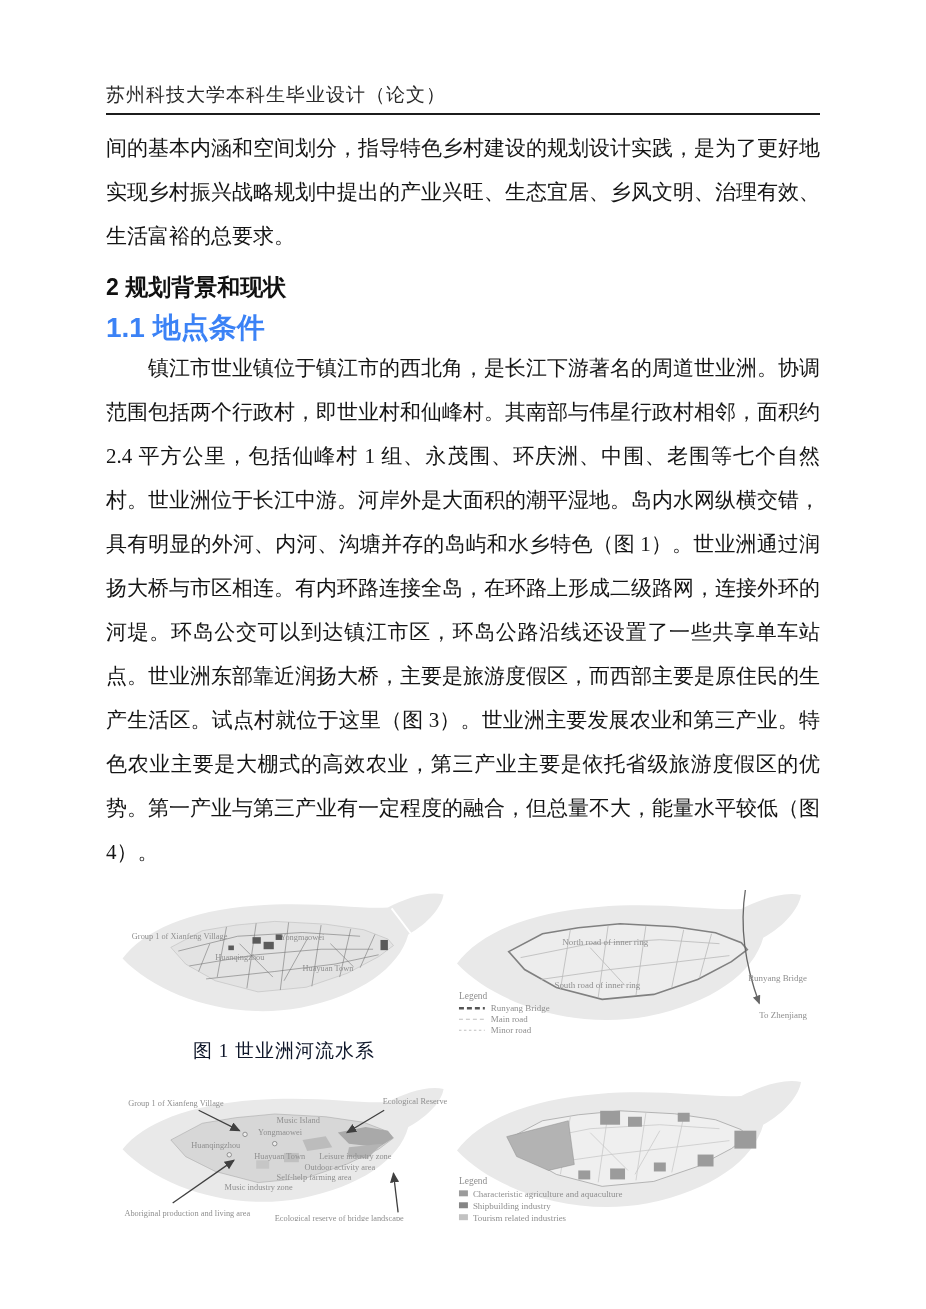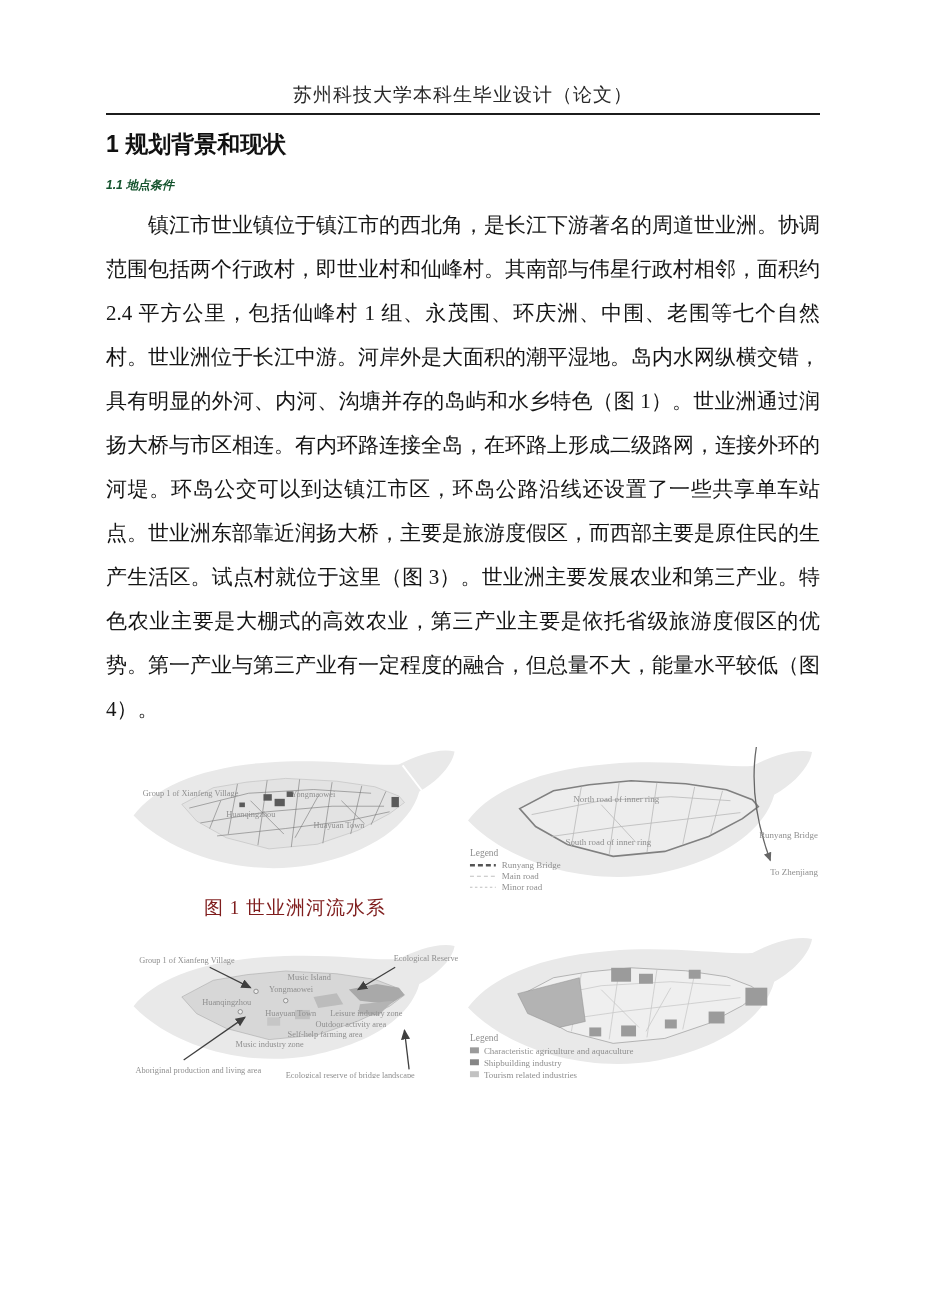--- a/index.html
+++ b/index.html
@@ -4,69 +4,70 @@
 <style>
   html,body { margin:0; padding:0; background:#ffffff; }
   .page {
     position:relative; width:926px; height:1309px; margin:0 auto;
     background:#ffffff; box-sizing:border-box; padding:0 106px;
     overflow:hidden; color:#1d1d1d;
     font-family:"Liberation Serif","DejaVu Serif",serif;
   }
   .doc-header { padding-top:84px; }
   .header-text {
-    text-align:center; font-size:19px; line-height:22px; color:#2a2a2a;
+    text-align:left; font-size:19px; line-height:22px; color:#2a2a2a;
     letter-spacing:1px;
   }
   .header-rule { border-bottom:2px solid #1c1c1c; margin-top:7px; }
   .body-text {
     font-size:21px; line-height:44px; text-align:justify; margin:0;
     color:#151515;
   }
   .para-intro { margin-top:11px; }
   .indent { text-indent:2em; }
   .h1 {
     font-family:"Liberation Sans","DejaVu Sans",sans-serif;
     font-size:23px; font-weight:bold; color:#111;
     margin:14px 0 6px 0; line-height:30px;
   }
   .h2 {
     font-family:"Liberation Sans","DejaVu Sans",sans-serif;
-    font-size:12px; font-weight:bold; color:#14532d;
-    margin:12px 0 4px 0; line-height:28px;font-style:italic;
+    font-size:28px; font-weight:bold; color:#3b82f6;
+    margin:12px 0 4px 0; line-height:28px;
   }
   .figures {
-    display:flex; flex-wrap:wrap; justify-content:flex-end;
+    display:flex; flex-wrap:wrap; justify-content:center;
     margin-top:14px;
   }
   .fig { margin:0 0 12px 0; text-align:center; }
   .fig-l { width:334px; }
   .fig-r { width:358px; }
   .fig svg { display:block; width:100%; height:auto; }
   .fig-caption {
-    font-size:19px; color:#7f1d1d; margin-top:4px; line-height:24px;
+    font-size:19px; color:#0f172a; margin-top:4px; line-height:24px;
     letter-spacing:1px;
   }
   svg text {
     font-family:"Liberation Serif","DejaVu Serif",serif;
     fill:#8f8f8f;
   }
 </style>
 </head>
 <body>
 
 <div class="page">
 
   <div class="doc-header">
     <div class="header-text">苏州科技大学本科生毕业设计（论文）</div>
     <div class="header-rule"></div>
   </div>
 
-
-  <h1 class="h1">1  规划背景和现状</h1>
+  <p class="body-text para-intro">间的基本内涵和空间划分，指导特色乡村建设的规划设计实践，是为了更好地实现乡村振兴战略规划中提出的产业兴旺、生态宜居、乡风文明、治理有效、生活富裕的总要求。</p>
+
+  <h1 class="h1">2  规划背景和现状</h1>
   <h2 class="h2">1.1 地点条件</h2>
 
   <p class="body-text indent">镇江市世业镇位于镇江市的西北角，是长江下游著名的周道世业洲。协调范围包括两个行政村，即世业村和仙峰村。其南部与伟星行政村相邻，面积约 2.4 平方公里，包括仙峰村 1 组、永茂围、环庆洲、中围、老围等七个自然村。世业洲位于长江中游。河岸外是大面积的潮平湿地。岛内水网纵横交错，具有明显的外河、内河、沟塘并存的岛屿和水乡特色（图 1）。世业洲通过润扬大桥与市区相连。有内环路连接全岛，在环路上形成二级路网，连接外环的河堤。环岛公交可以到达镇江市区，环岛公路沿线还设置了一些共享单车站点。世业洲东部靠近润扬大桥，主要是旅游度假区，而西部主要是原住民的生产生活区。试点村就位于这里（图 3）。世业洲主要发展农业和第三产业。特色农业主要是大棚式的高效农业，第三产业主要是依托省级旅游度假区的优势。第一产业与第三产业有一定程度的融合，但总量不大，能量水平较低（图 4）。</p>
 
   <div class="figures">
 
     <figure class="fig fig-l">
       <svg viewBox="0 0 360 158">
         <path d="M6,76 C28,46 78,24 148,19 C214,14 258,23 292,21 C310,12 334,3 352,7 C350,20 336,38 314,50 C304,86 262,116 198,129 C122,143 44,116 6,76 Z" fill="#e9e9e9"></path>
         <path d="M296,22 L322,56" stroke="#ffffff" stroke-width="2" fill="none"></path>

